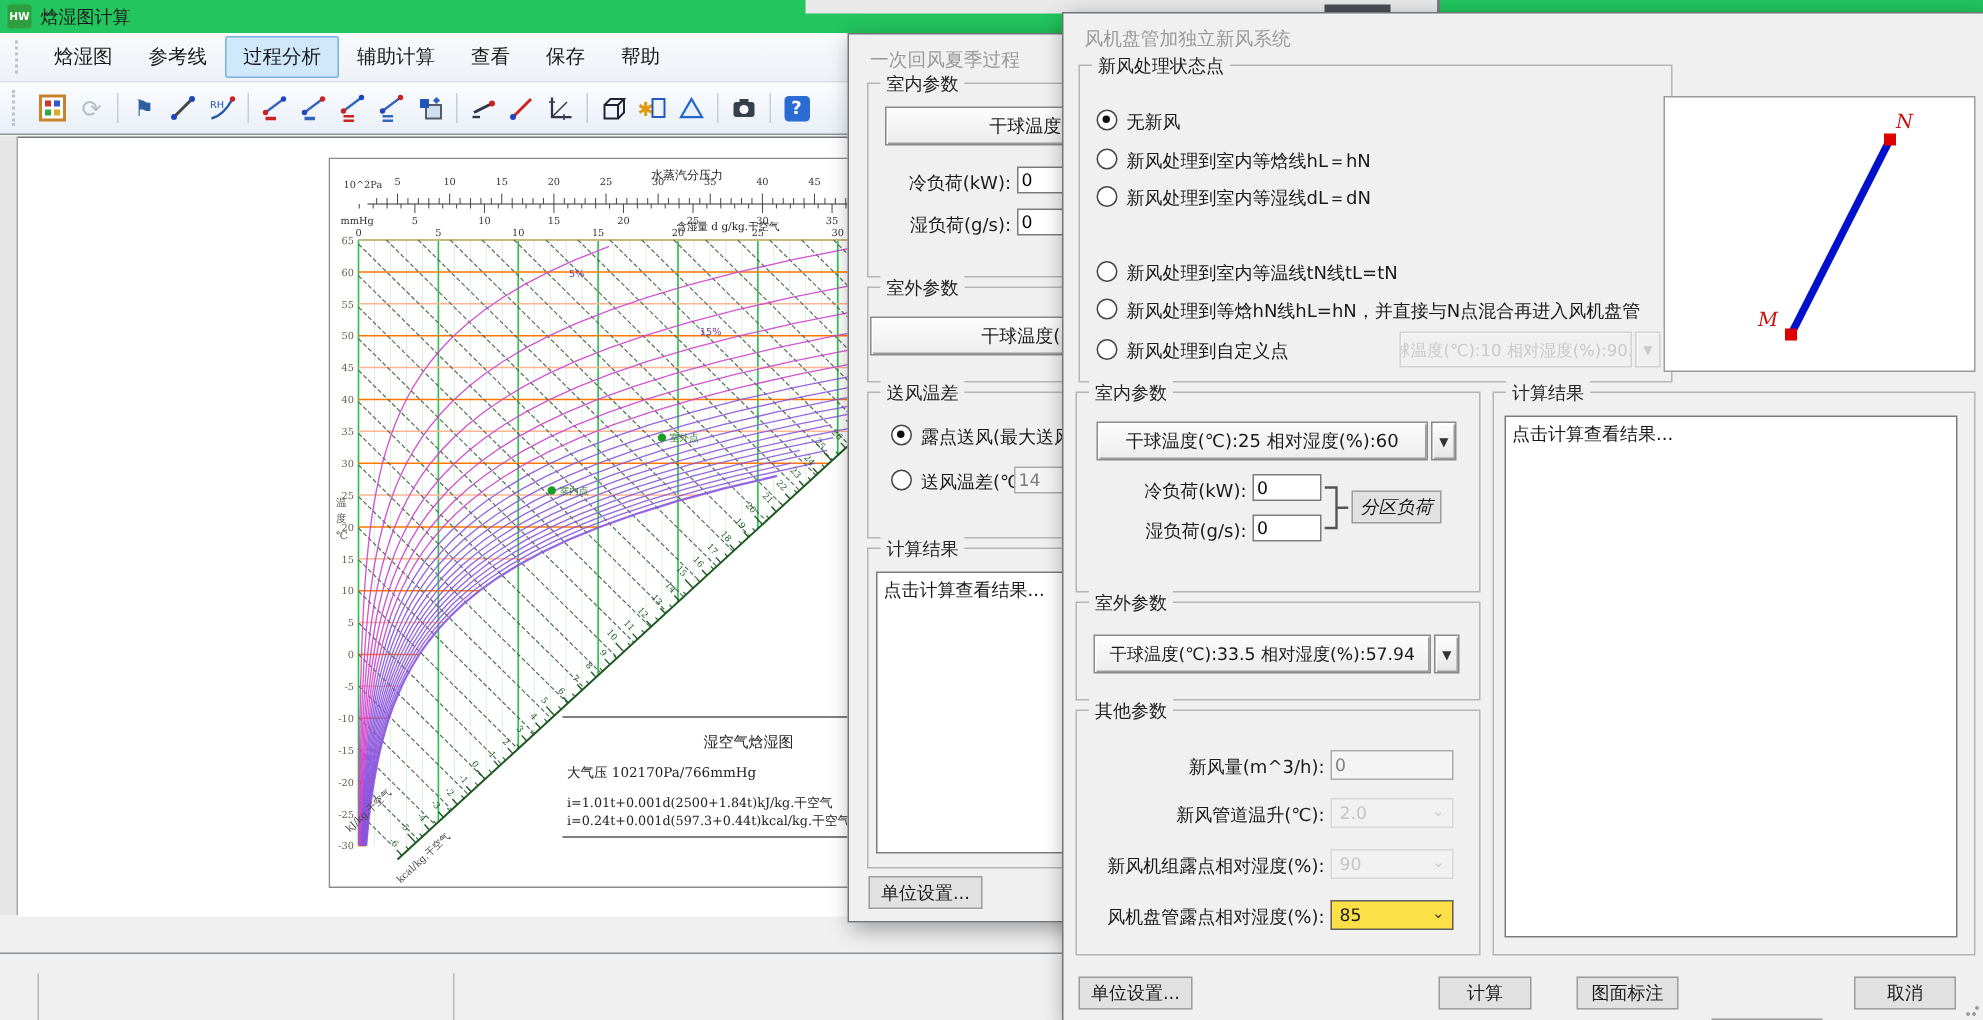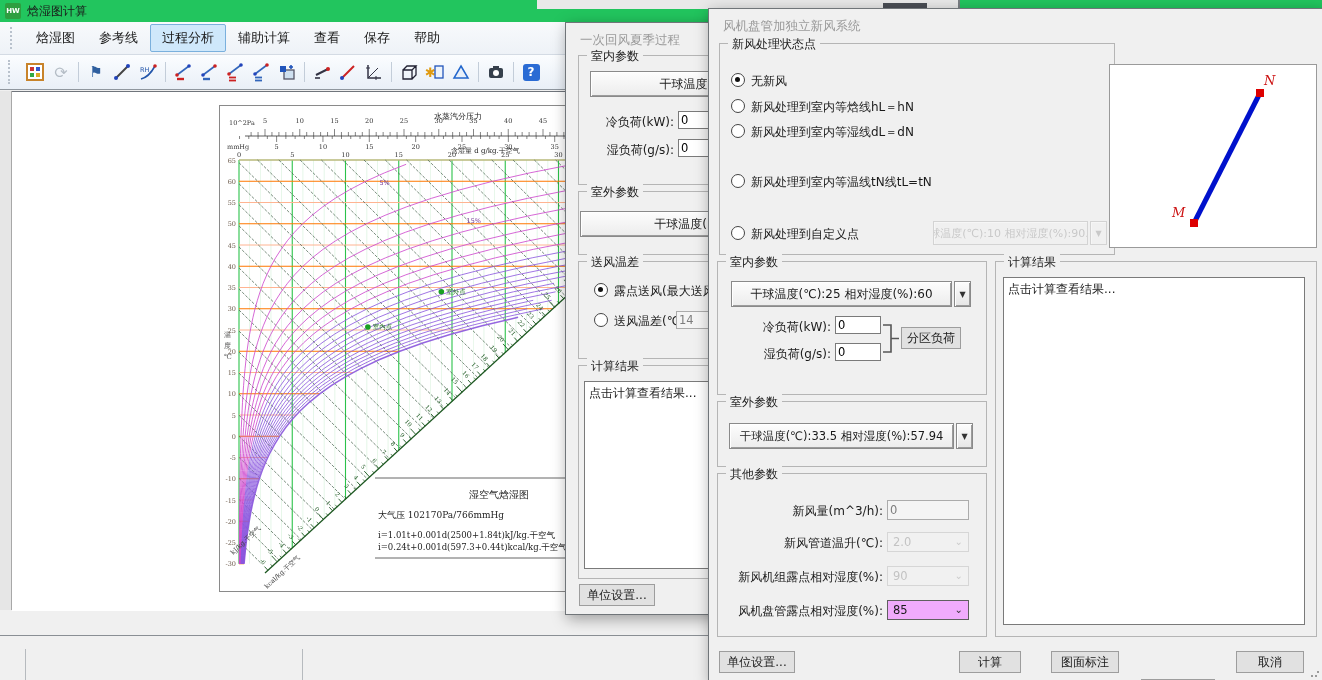--- a/index.html
+++ b/index.html
@@ -46,21 +46,21 @@
             justify-content:center;font-size:12px;white-space:nowrap;overflow:hidden;}
   .cmb-arrow{width:15px;margin-left:2px;background:linear-gradient(#fdfdfd,#e6e6e6);border:1px solid #8a8a8a;
              box-shadow:inset 1px 1px 0 #fff,inset -1px -1px 0 #9c9c9c;display:flex;align-items:center;
              justify-content:center;font-size:8px;color:#333;}
   .cmb.dis .cmb-main,.cmb.dis .cmb-arrow{color:#9a9a9a;border-color:#b0b0b0;background:#f1f1f1;box-shadow:inset 1px 1px 0 #fff;}
   .fld{position:absolute;background:#fff;border:1px solid #7a7a7a;font-size:11.5px;padding:0 2px;box-sizing:border-box;
        font-family:"DejaVu Sans","Liberation Sans",sans-serif;}
   input.fld:disabled{background:#f4f4f4;color:#7d7d7d;border-color:#ababab;}
   .lbl{position:absolute;font-size:12px;text-align:right;white-space:nowrap;}
   .sel{position:absolute;display:flex;align-items:center;justify-content:space-between;border:1px solid #5f5f5f;
-       background:#f0abfc;padding:1px 5px;font-size:11.5px;box-sizing:border-box;}
+       background:#fde047;padding:1px 5px;font-size:11.5px;box-sizing:border-box;}
   .sel .chev{font-size:10px;color:#333;line-height:1;}
   .sel.dis{background:#f3f3f3;color:#8d8d8d;border-color:#b8b8b8;}
   .sel.dis .chev{color:#a0a0a0;}
   .btn{position:absolute;background:#e1e1e1;border:1px solid #9d9d9d;font-size:12px;display:flex;
        align-items:center;justify-content:center;white-space:nowrap;box-sizing:border-box;}
   .txtbox{position:absolute;background:#fff;border:1px solid #7a7a7a;font-size:12px;padding:3px 4px;
           box-sizing:border-box;overflow:hidden;}
   .preview{position:absolute;background:#fff;border:1px solid #9a9a9a;}
   .resize-grip{position:absolute;right:3px;bottom:3px;width:10px;height:10px;
      background:radial-gradient(circle at 2px 8px,#9a9a9a 1px,transparent 1.5px),
@@ -709,20 +709,24 @@
     <span>新风处理到室内等焓线hL＝hN</span>
   </label>
   <label class="radio-row" style="left:22px;top:115px;">
     <span class="radio"></span>
     <span>新风处理到室内等湿线dL＝dN</span>
   </label>
   <label class="radio-row" style="left:22px;top:165px;">
     <span class="radio"></span>
     <span>新风处理到室内等温线tN线tL=tN</span>
   </label>
+  <label class="radio-row" style="left:22px;top:190px;">
+    <span class="radio"></span>
+    <span>新风处理到等焓hN线hL=hN，并直接与N点混合再进入风机盘管</span>
+  </label>
   <label class="radio-row" style="left:22px;top:217px;">
     <span class="radio"></span>
     <span>新风处理到自定义点</span>
   </label>
   <div class="cmb dis" style="left:224px;top:212px;width:174px;height:24px;">
     <div class="cmb-main" style="font-size:11px;">干球温度(℃):10 相对湿度(%):90.75</div>
     <div class="cmb-arrow">▼</div>
   </div>
 
   <div class="preview" style="left:400px;top:55px;width:206px;height:182px;">
@@ -742,21 +746,21 @@
     <div class="cmb-main">干球温度(℃):25 相对湿度(%):60</div>
     <div class="cmb-arrow">▼</div>
   </div>
   <div class="lbl" style="left:10px;top:310px;width:112px;">冷负荷(kW):</div>
   <input class="fld abs" style="left: 126px; top: 307px; width: 46px; height: 18px;" value="0">
   <div class="lbl" style="left:10px;top:337px;width:112px;">湿负荷(g/s):</div>
   <input class="fld abs" style="left: 126px; top: 334px; width: 46px; height: 18px;" value="0">
   <svg class="abs" style="left:174px;top:305px;" width="16" height="46">
     <path d="M0,11 H8 V38 H0 M8,24.5 H16" fill="none" stroke="#555" stroke-width="1.6"></path>
   </svg>
-  <div class="btn" style="left:192px;top:318px;width:60px;height:22px;">分区负荷</div>
+  <div class="btn" style="left:192px;top:318px;width:60px;height:22px;font-style:italic;">分区负荷</div>
 
   <div class="grp" style="left:8px;top:392px;width:268px;height:64px;">
     <span class="legend">室外参数</span>
   </div>
   <div class="cmb" style="left:20px;top:414px;width:244px;height:26px;">
     <div class="cmb-main" style="font-size:11.5px;">干球温度(℃):33.5 相对湿度(%):57.94</div>
     <div class="cmb-arrow">▼</div>
   </div>
 
   <div class="grp" style="left:8px;top:464px;width:268px;height:162px;">

